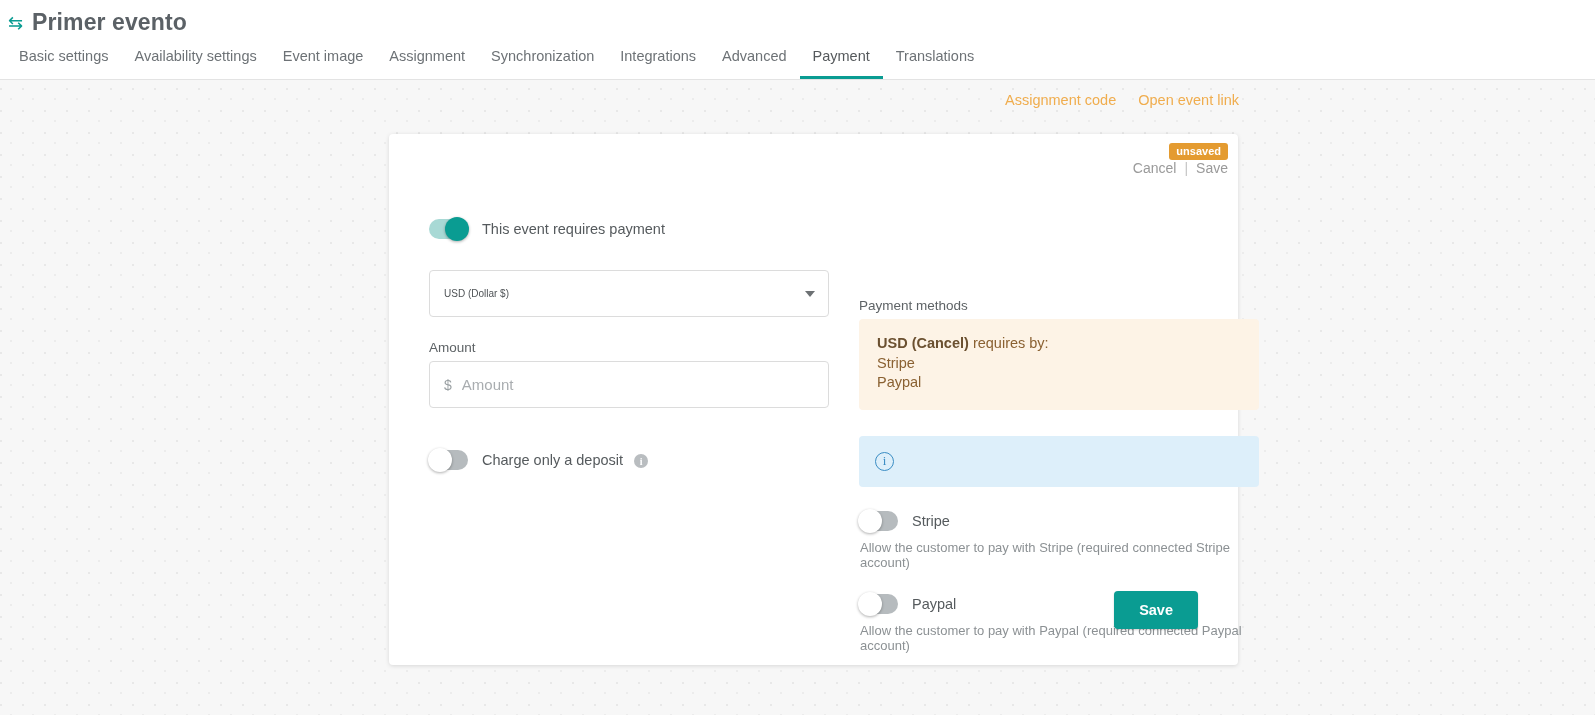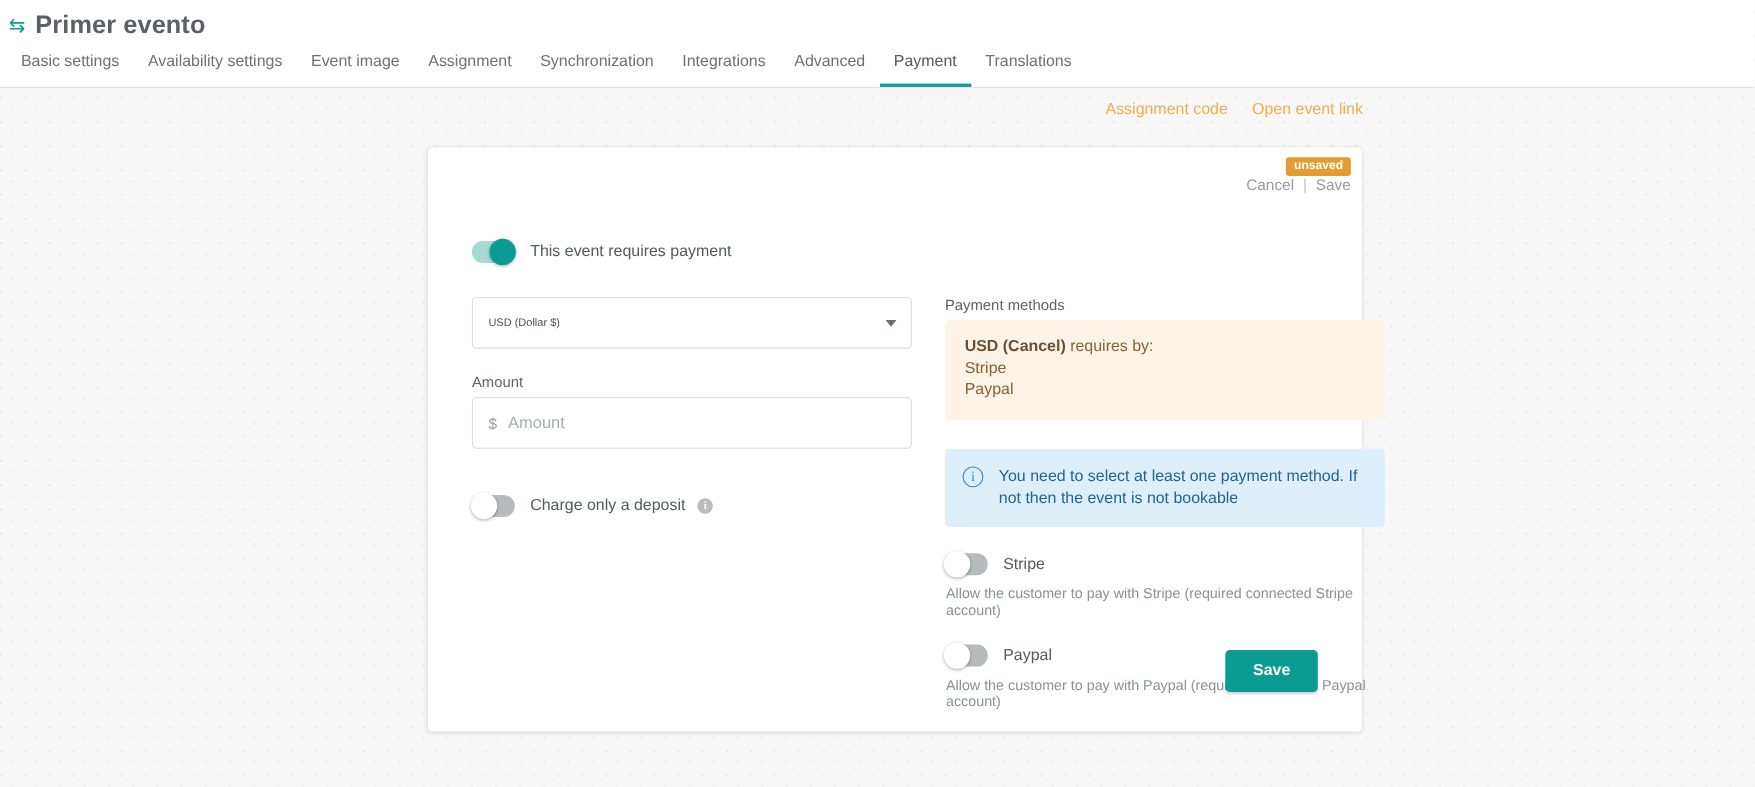--- a/index.html
+++ b/index.html
@@ -151,21 +151,21 @@
   }
   .main-toggle-wrap { padding-top: 33px; }
 
   
   .cols {
     display: flex;
     gap: 30px;
     padding-top: 31px;
   }
   .col-left { width: 400px; }
-  .col-right { width: 400px; }
+  .col-right { width: 400px; margin-top: 28px; }
 
   .field-label {
     font-size: 13.5px;
     color: #5e6366;
     margin-bottom: 6px;
   }
   .control {
     width: 400px;
     height: 47px;
     border: 1px solid #dcdcdc;
@@ -378,21 +378,20 @@
         <div class="alert-warning">
           <div>
             <span class="cur-bold">USD (Cancel)</span><span> requires by:</span>
           </div>
           <div>Stripe</div>
           <div>Paypal</div>
         </div>
 
         <div class="alert-info">
           <span class="circle-i">i</span>
-          <span class="alert-info-text">You need to select at least one payment method. If not then the event is not bookable</span>
         </div>
 
         <div class="method-block">
           <div class="toggle-row">
             <div class="switch">
               <div class="knob"></div>
             </div>
             <span class="method-label">Stripe</span>
           </div>
           <div class="method-desc">Allow the customer to pay with Stripe (required connected Stripe account)</div>

